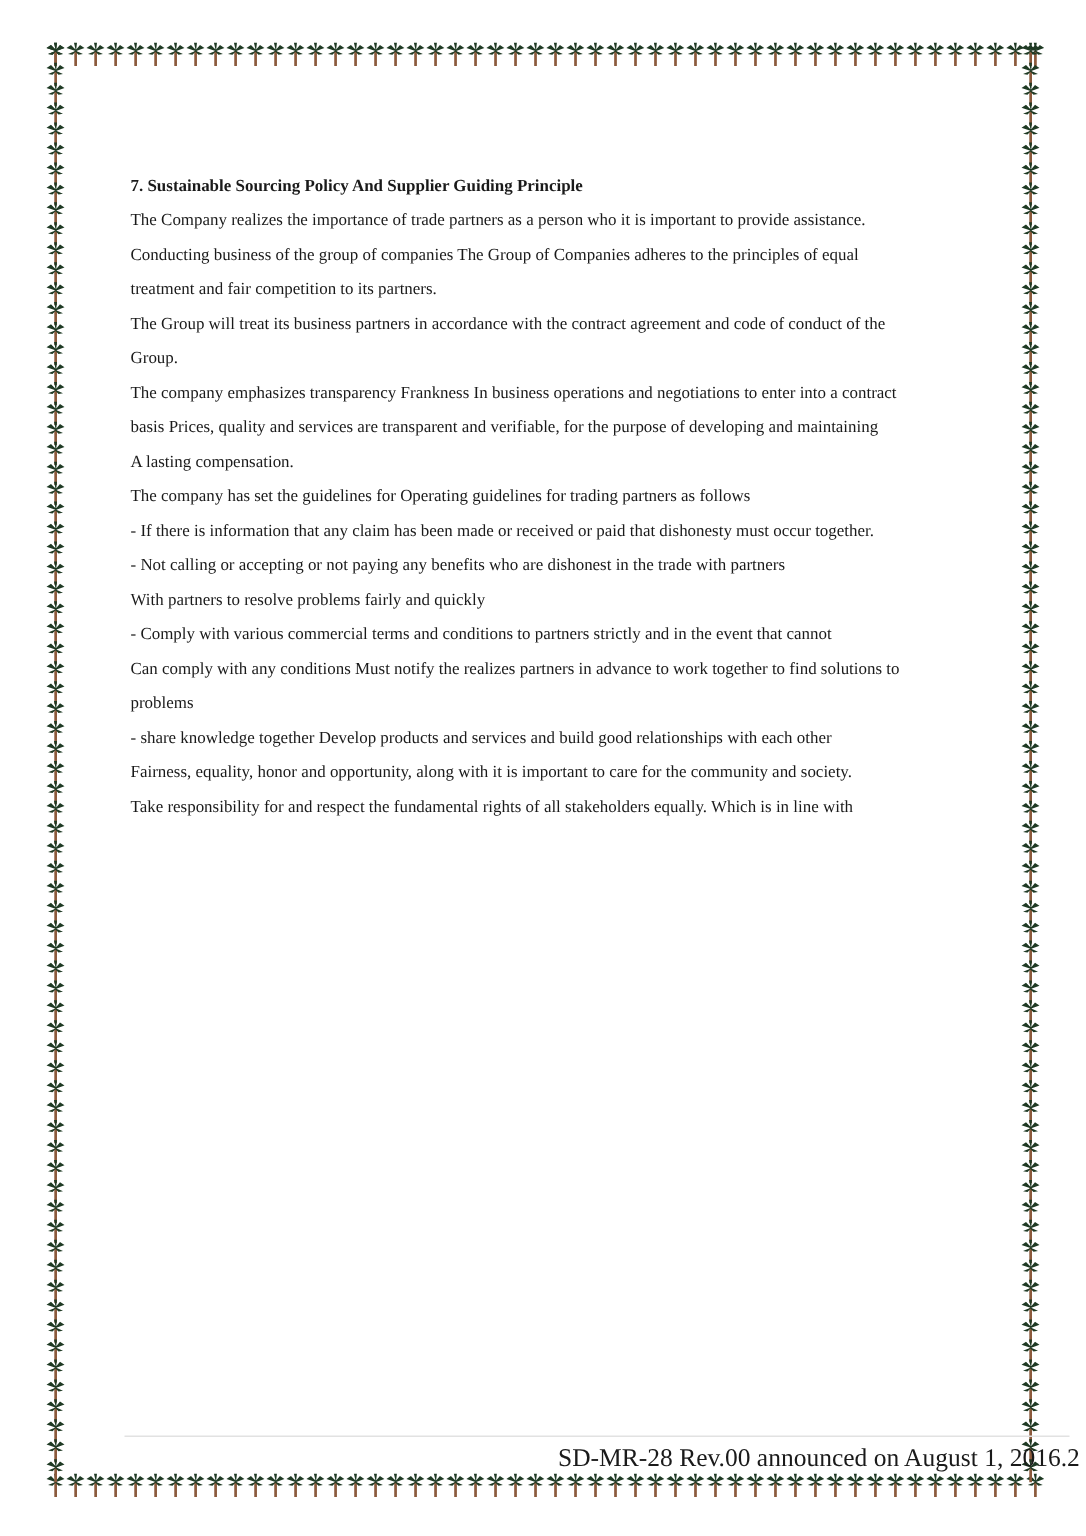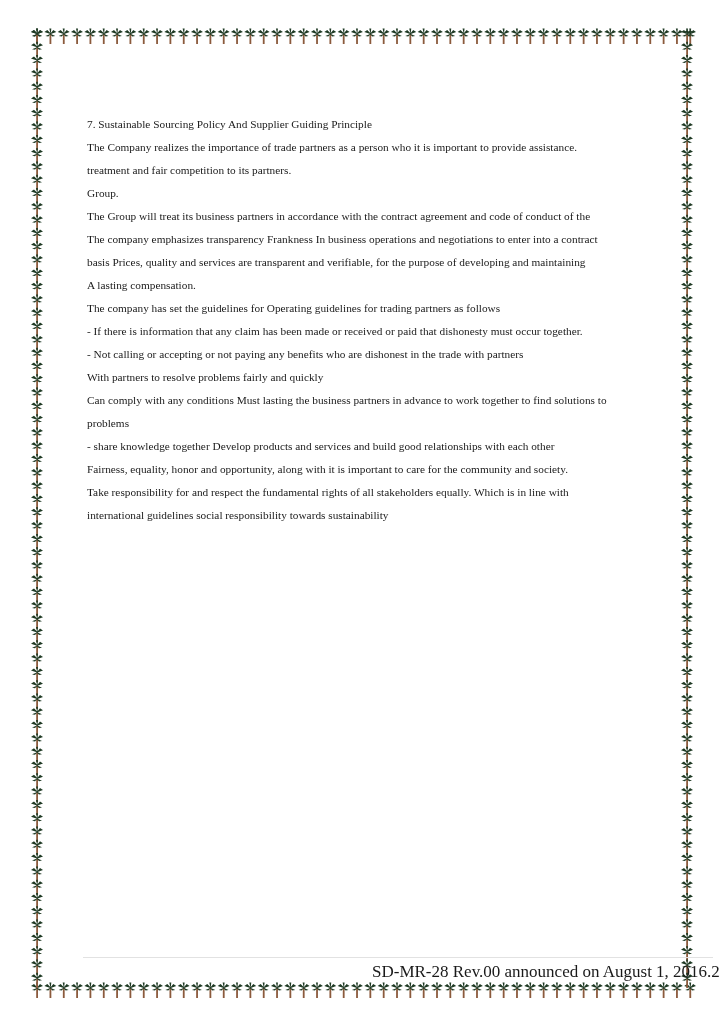--- a/index.html
+++ b/index.html
@@ -8,21 +8,21 @@
   .border { position: absolute; }
   .border-top { left: 30px; top: 28px; width: 666px; height: 16px; }
   .border-bottom { left: 30px; top: 982px; width: 666px; height: 16px; }
   .border-left { left: 30px; top: 28px; width: 14px; height: 970px; }
   .border-right { left: 680px; top: 28px; width: 14px; height: 970px; }
   .content {
     position: absolute; left: 87px; top: 116px; width: 560px;
     font-family: "Liberation Serif", serif; font-size: 11.3px; color: #1a1a1a;
   }
   .content p { margin: 0; height: 23px; line-height: 17px; white-space: nowrap; }
-  .heading { font-weight: normal; }
+  .heading { font-weight: bold; }
   .footer-rule { position: absolute; left: 83px; top: 957px; width: 630px; height: 1px; background: #e2e2e2; }
   .footer {
     position: absolute; left: 372px; top: 962px; font-family: "Liberation Serif", serif;
     font-size: 17px; color: #1a1a1a; white-space: nowrap;
   }
   .footer .sep { color: #aaa; margin: 0 1px; }
   .footer .total { color: #999; }
   .footer .gap { display: inline-block; width: 8px; }
 </style>
 </head>
@@ -288,35 +288,36 @@
         <use href="#palm" width="14" height="16" x="0" y="891.1"></use>
         <use href="#palm" width="14" height="16" x="0" y="904.4000000000001"></use>
         <use href="#palm" width="14" height="16" x="0" y="917.7"></use>
         <use href="#palm" width="14" height="16" x="0" y="931"></use>
         <use href="#palm" width="14" height="16" x="0" y="944.3000000000001"></use>
       </svg></div>
 
   <div class="content">
     <p class="heading">7. Sustainable Sourcing Policy And Supplier Guiding Principle</p>
     <p>The Company realizes the importance of trade partners as a person who it is important to provide assistance.</p>
+    <p>Conducting business of the group of companies The Group of Companies adheres to the principles of equal</p>
     <p>treatment and fair competition to its partners.</p>
+    <p>The Group will treat its business partners in accordance with the contract agreement and code of conduct of the</p>
     <p>Group.</p>
-    <p>The Group will treat its business partners in accordance with the contract agreement and code of conduct of the</p>
     <p>The company emphasizes transparency Frankness In business operations and negotiations to enter into a contract</p>
     <p>basis Prices, quality and services are transparent and verifiable, for the purpose of developing and maintaining</p>
     <p>A lasting compensation.</p>
     <p>The company has set the guidelines for Operating guidelines for trading partners as follows</p>
     <p>- If there is information that any claim has been made or received or paid that dishonesty must occur together.</p>
     <p>- Not calling or accepting or not paying any benefits who are dishonest in the trade with partners</p>
     <p>With partners to resolve problems fairly and quickly</p>
-    <p>Can comply with any conditions Must lasting the business partners in advance to work together to find solutions to</p>
+    <p>- Comply with various commercial terms and conditions to partners strictly and in the event that cannot</p>
+    <p>Can comply with any conditions Must notify the realizes partners in advance to work together to find solutions to</p>
     <p>problems</p>
     <p>- share knowledge together Develop products and services and build good relationships with each other</p>
     <p>Fairness, equality, honor and opportunity, along with it is important to care for the community and society.</p>
     <p>Take responsibility for and respect the fundamental rights of all stakeholders equally. Which is in line with</p>
-    <p>international guidelines social responsibility towards sustainability</p>
   </div>
 
   <div class="footer-rule"></div>
   <div class="footer">
     <span>SD-MR-28 Rev.00 announced on August 1, 2016.2</span><span class="gap"></span><span>6</span><span class="sep">|</span><span class="total">6</span>
   </div>
 </div>
 
 </body></html>

